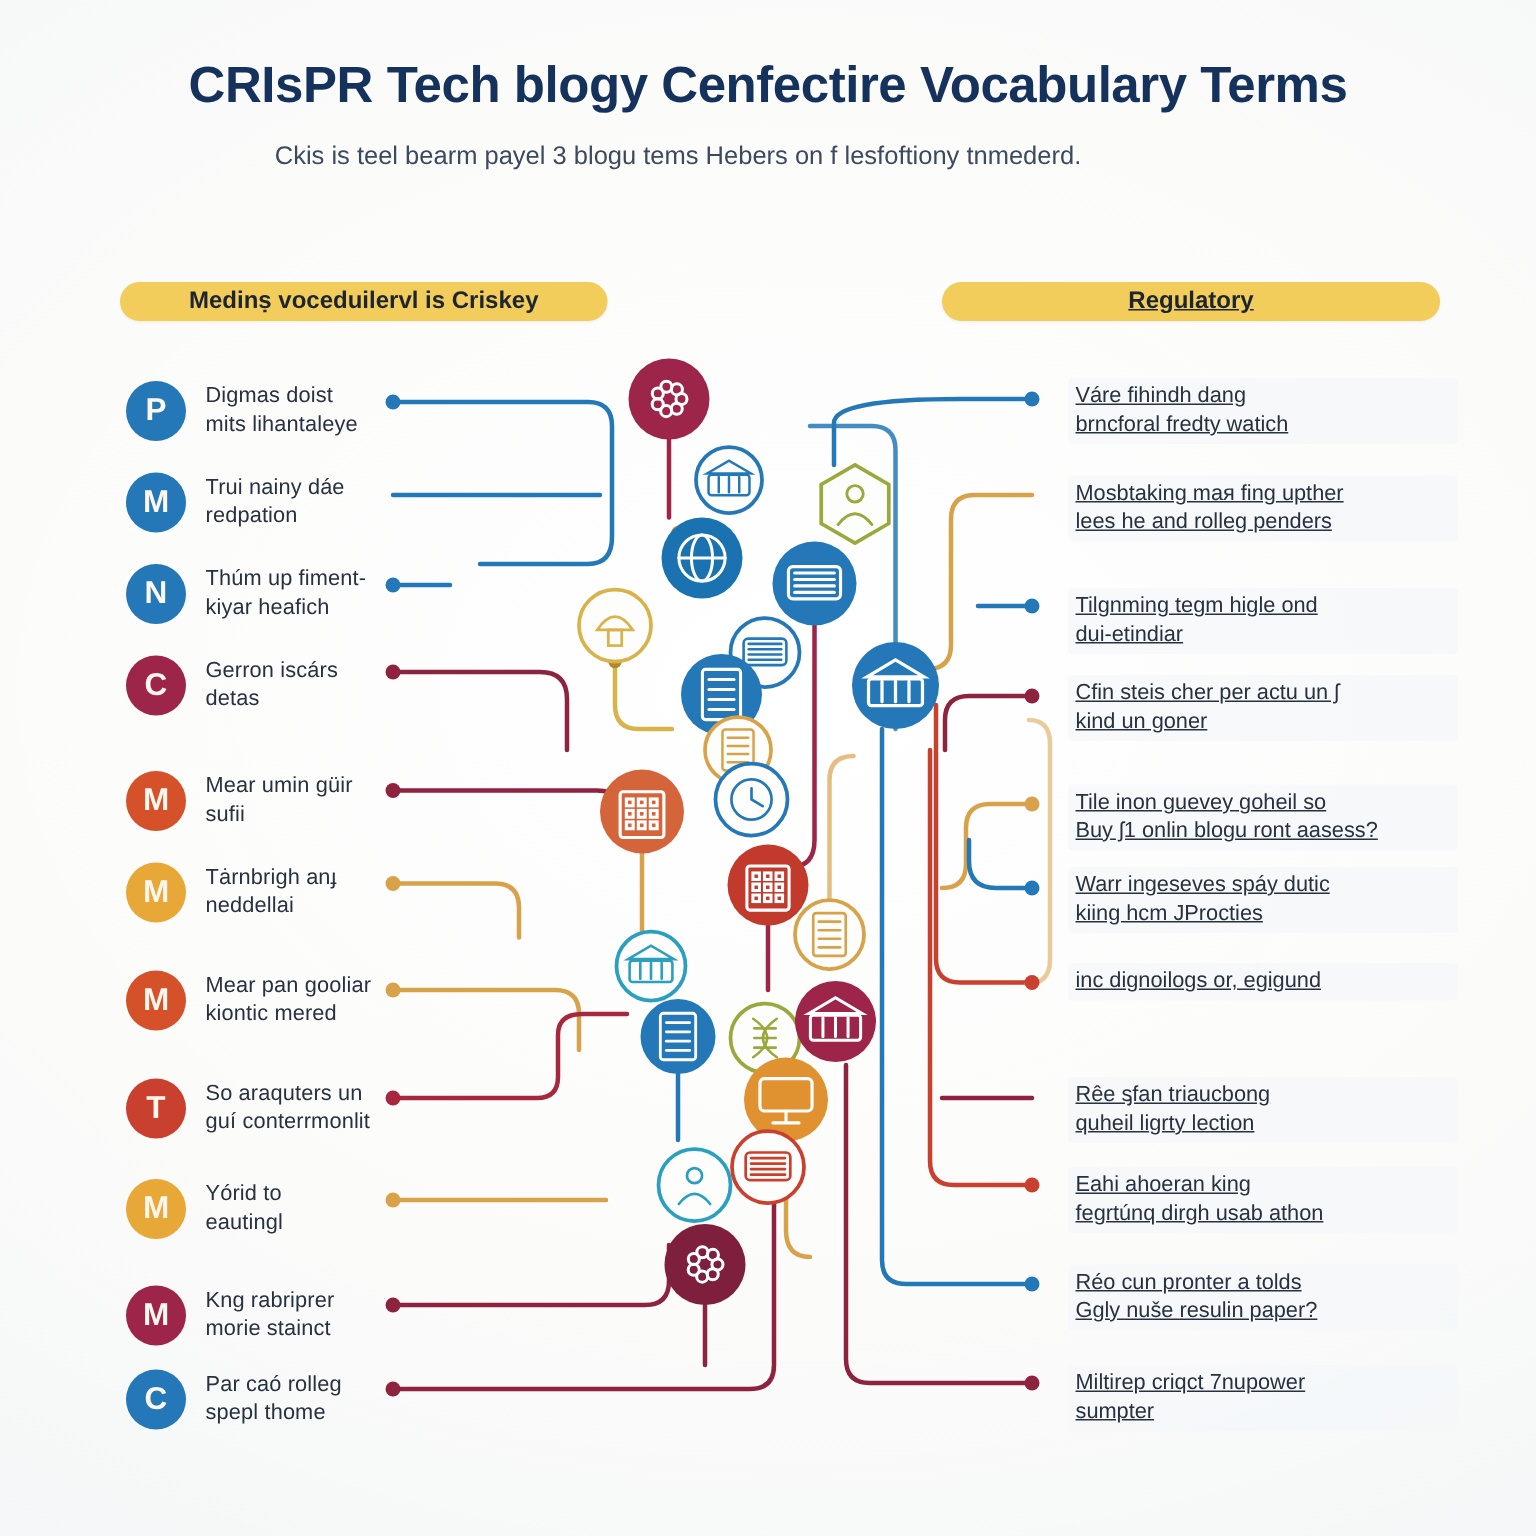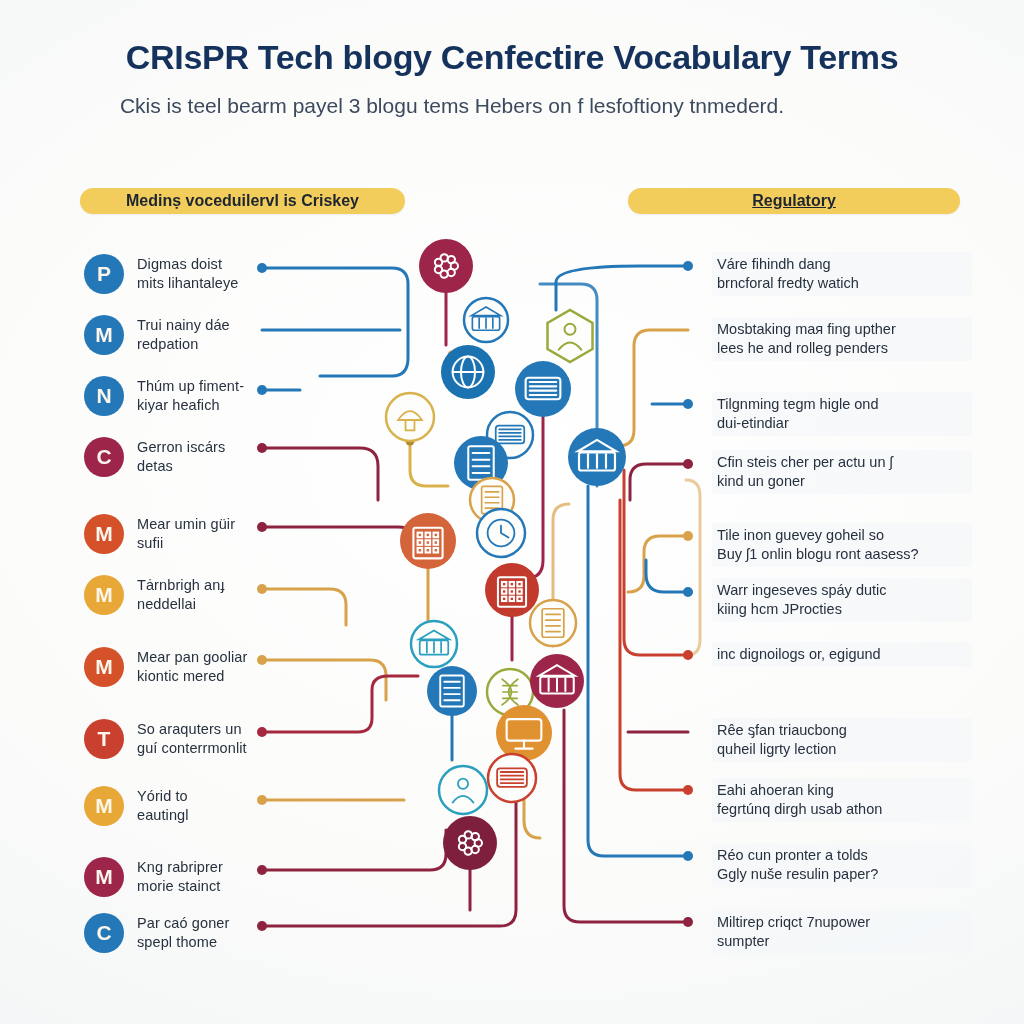--- a/index.html
+++ b/index.html
@@ -18,21 +18,21 @@
   }
   
   #title{
     position:absolute;left:0;top:38px;width:1024px;text-align:center;
     font-size:34px;font-weight:bold;letter-spacing:-0.3px;
     color:#15325c;
     font-family:"Liberation Sans", sans-serif;
   }
   #subtitle{
     position:absolute;left:0;top:94px;width:904px;text-align:center;
-    font-size:21px;color:#3c4a5e;font-weight:400;
+    font-size:17px;color:#3c4a5e;font-weight:400;
   }
   
   .pill{
     position:absolute;height:26px;border-radius:20px;
     background:#f3cd5c;
     display:flex;align-items:center;justify-content:center;
     color:#1d2530;font-weight:bold;font-size:16px;
     box-shadow:0 1px 2px rgba(0,0,0,.06);
   }
   #pill-left{left:80px;top:188px;width:325px;}
@@ -48,21 +48,21 @@
   }
   .ltext{
     margin-left:13px;font-size:14.5px;line-height:1.28;
     color:#27313f;letter-spacing:.1px;
   }
   
   .rrow{
     position:absolute;left:712px;width:250px;
     font-size:14.5px;line-height:1.3;color:#27313f;
     background:rgba(244,247,250,.75);
-    padding:3px 5px;border-radius:3px;
+    padding:3px 5px;border-radius:3px;text-decoration:underline;
   }
   
   svg.layer{position:absolute;left:0;top:0;width:1024px;height:1024px;}
 </style>
 </head>
 <body>
 
 <div id="canvas">
 
   <svg class="layer" viewBox="0 0 1024 1024">
@@ -451,21 +451,21 @@
         <div class="ltext">
           <div>Kng rabriprer</div>
           <div>morie stainct</div>
         </div>
       </div>
       <div class="lrow" style="top: 907px;">
         <div class="badge" style="background:#2478b8">
           <span>C</span>
         </div>
         <div class="ltext">
-          <div>Par caó goner</div>
+          <div>Par caó rolleg</div>
           <div>spepl thome</div>
         </div>
       </div>
     </div>
 
   <div id="right-list">
       <div class="rrow" style="top: 252px;">
         <div>Váre fihindh dang</div>
         <div>brncforal fredty watich</div>
       </div>

